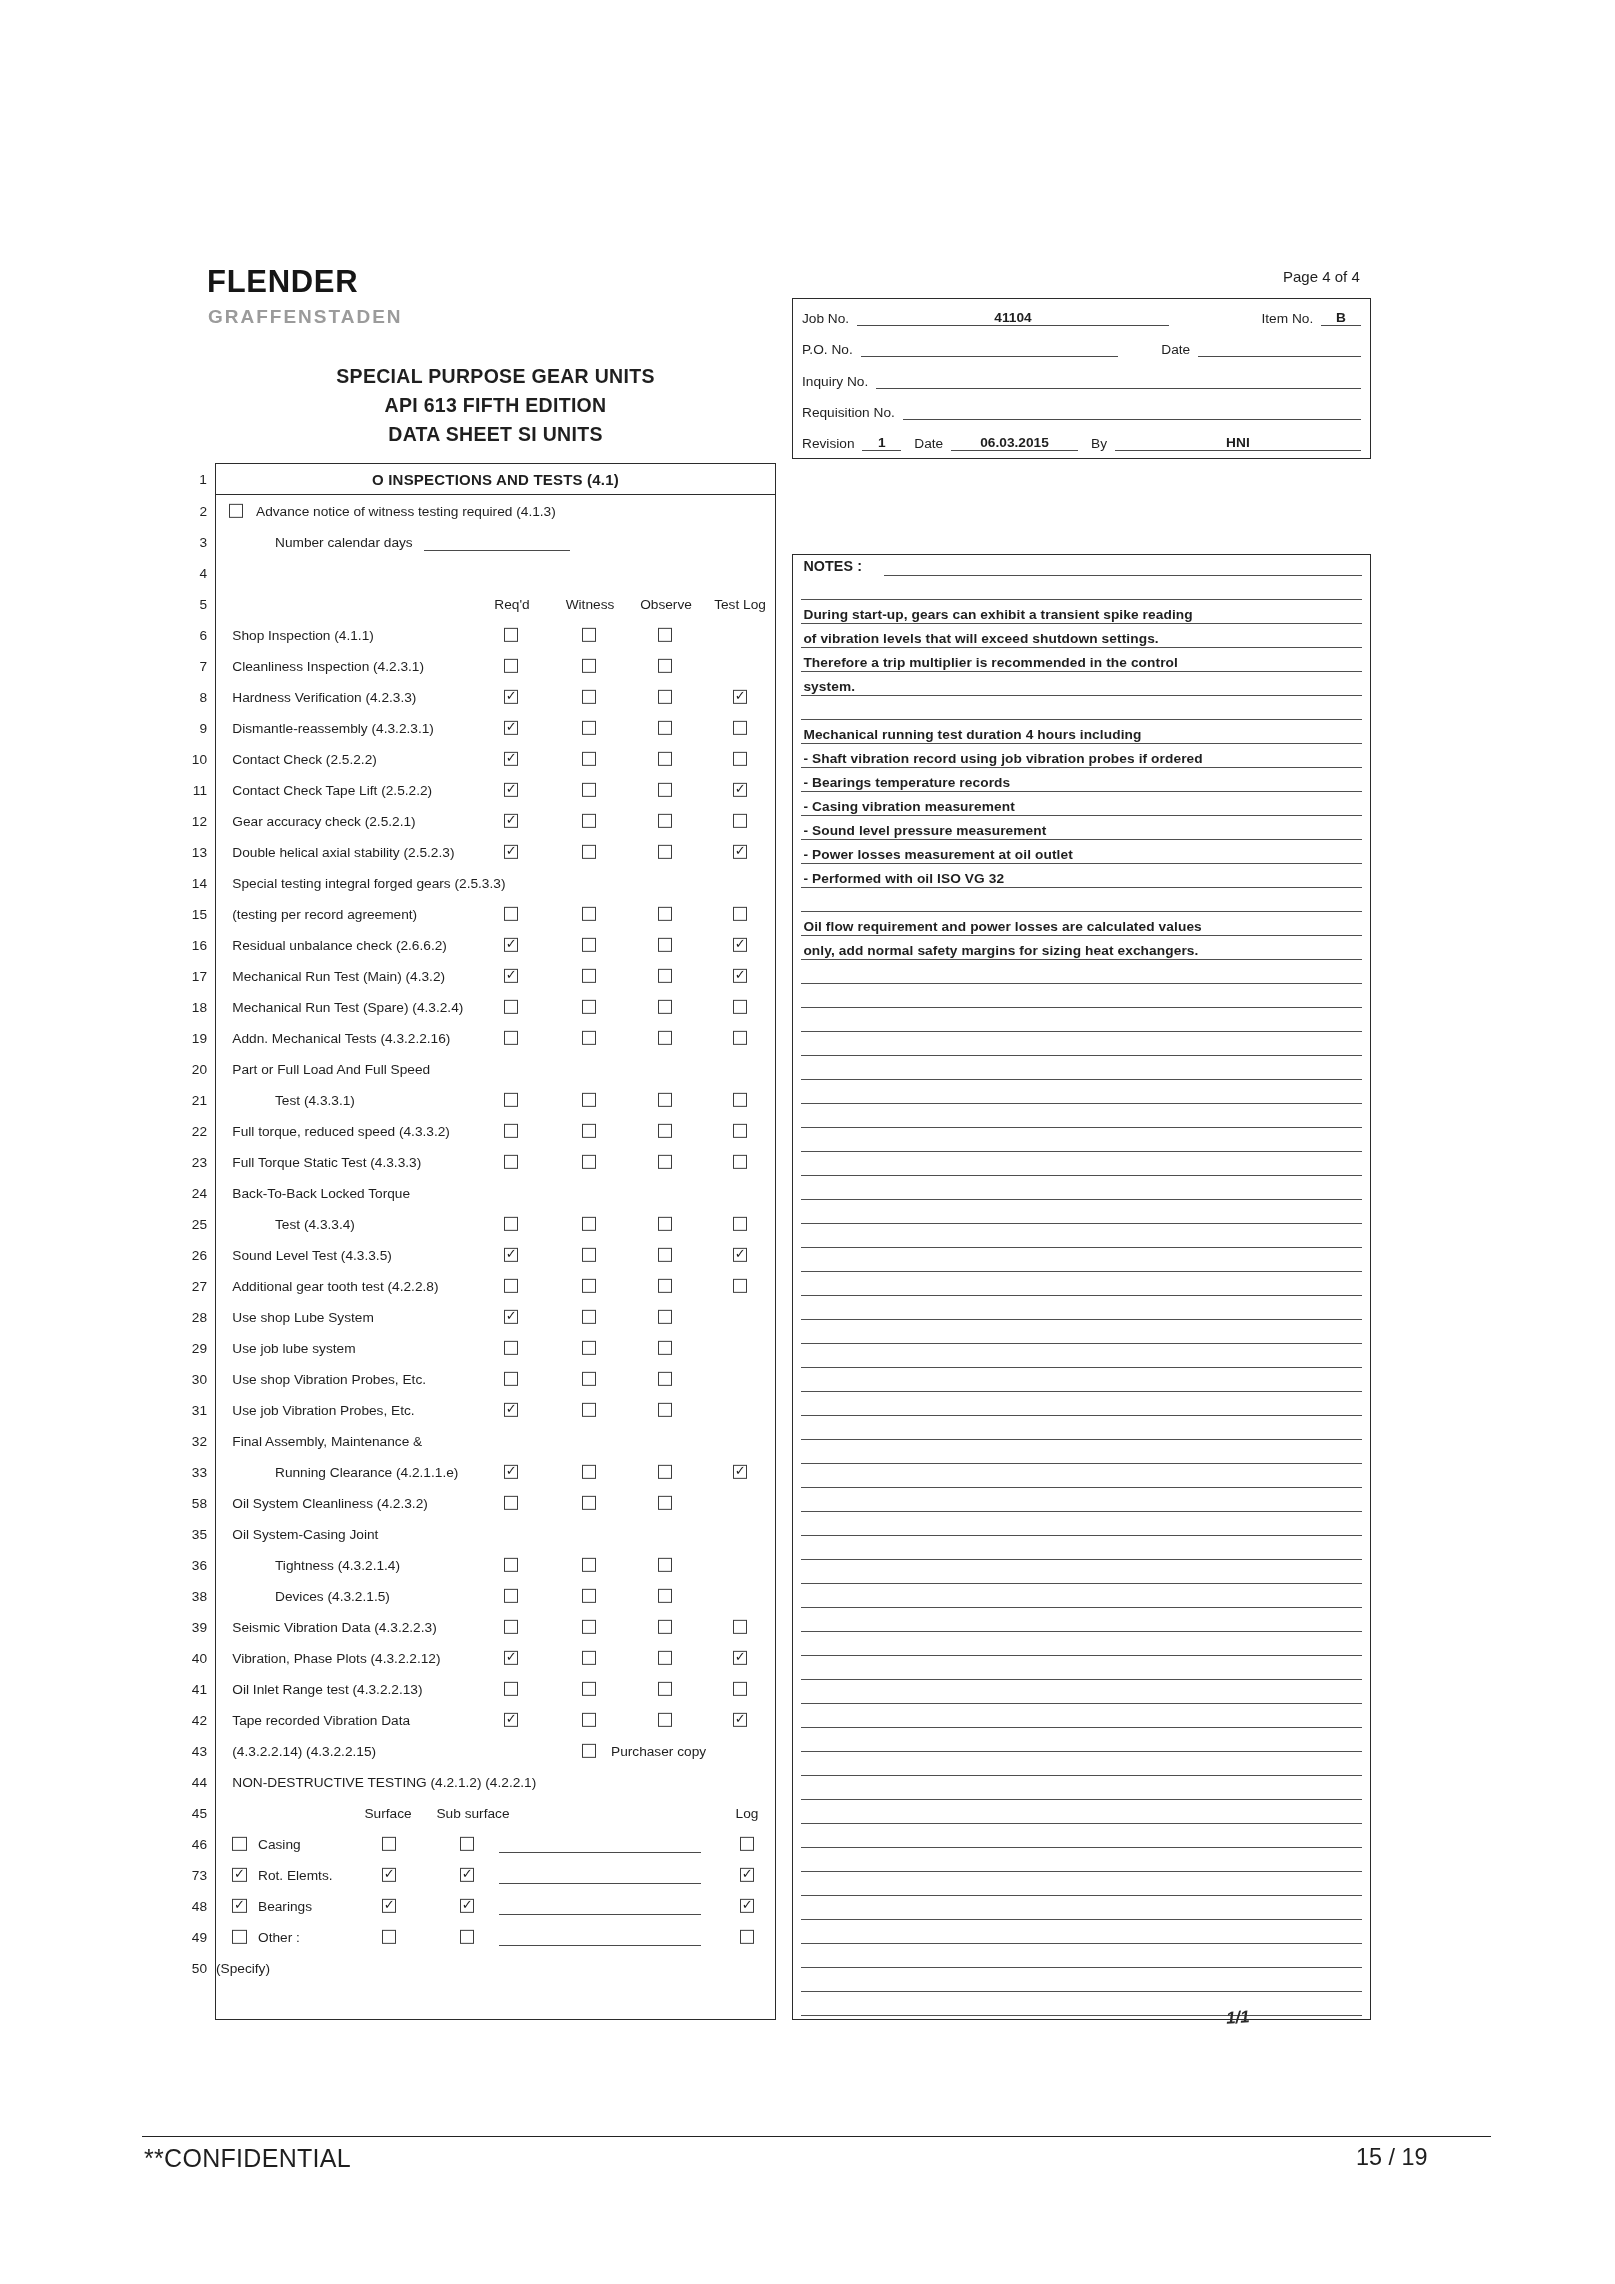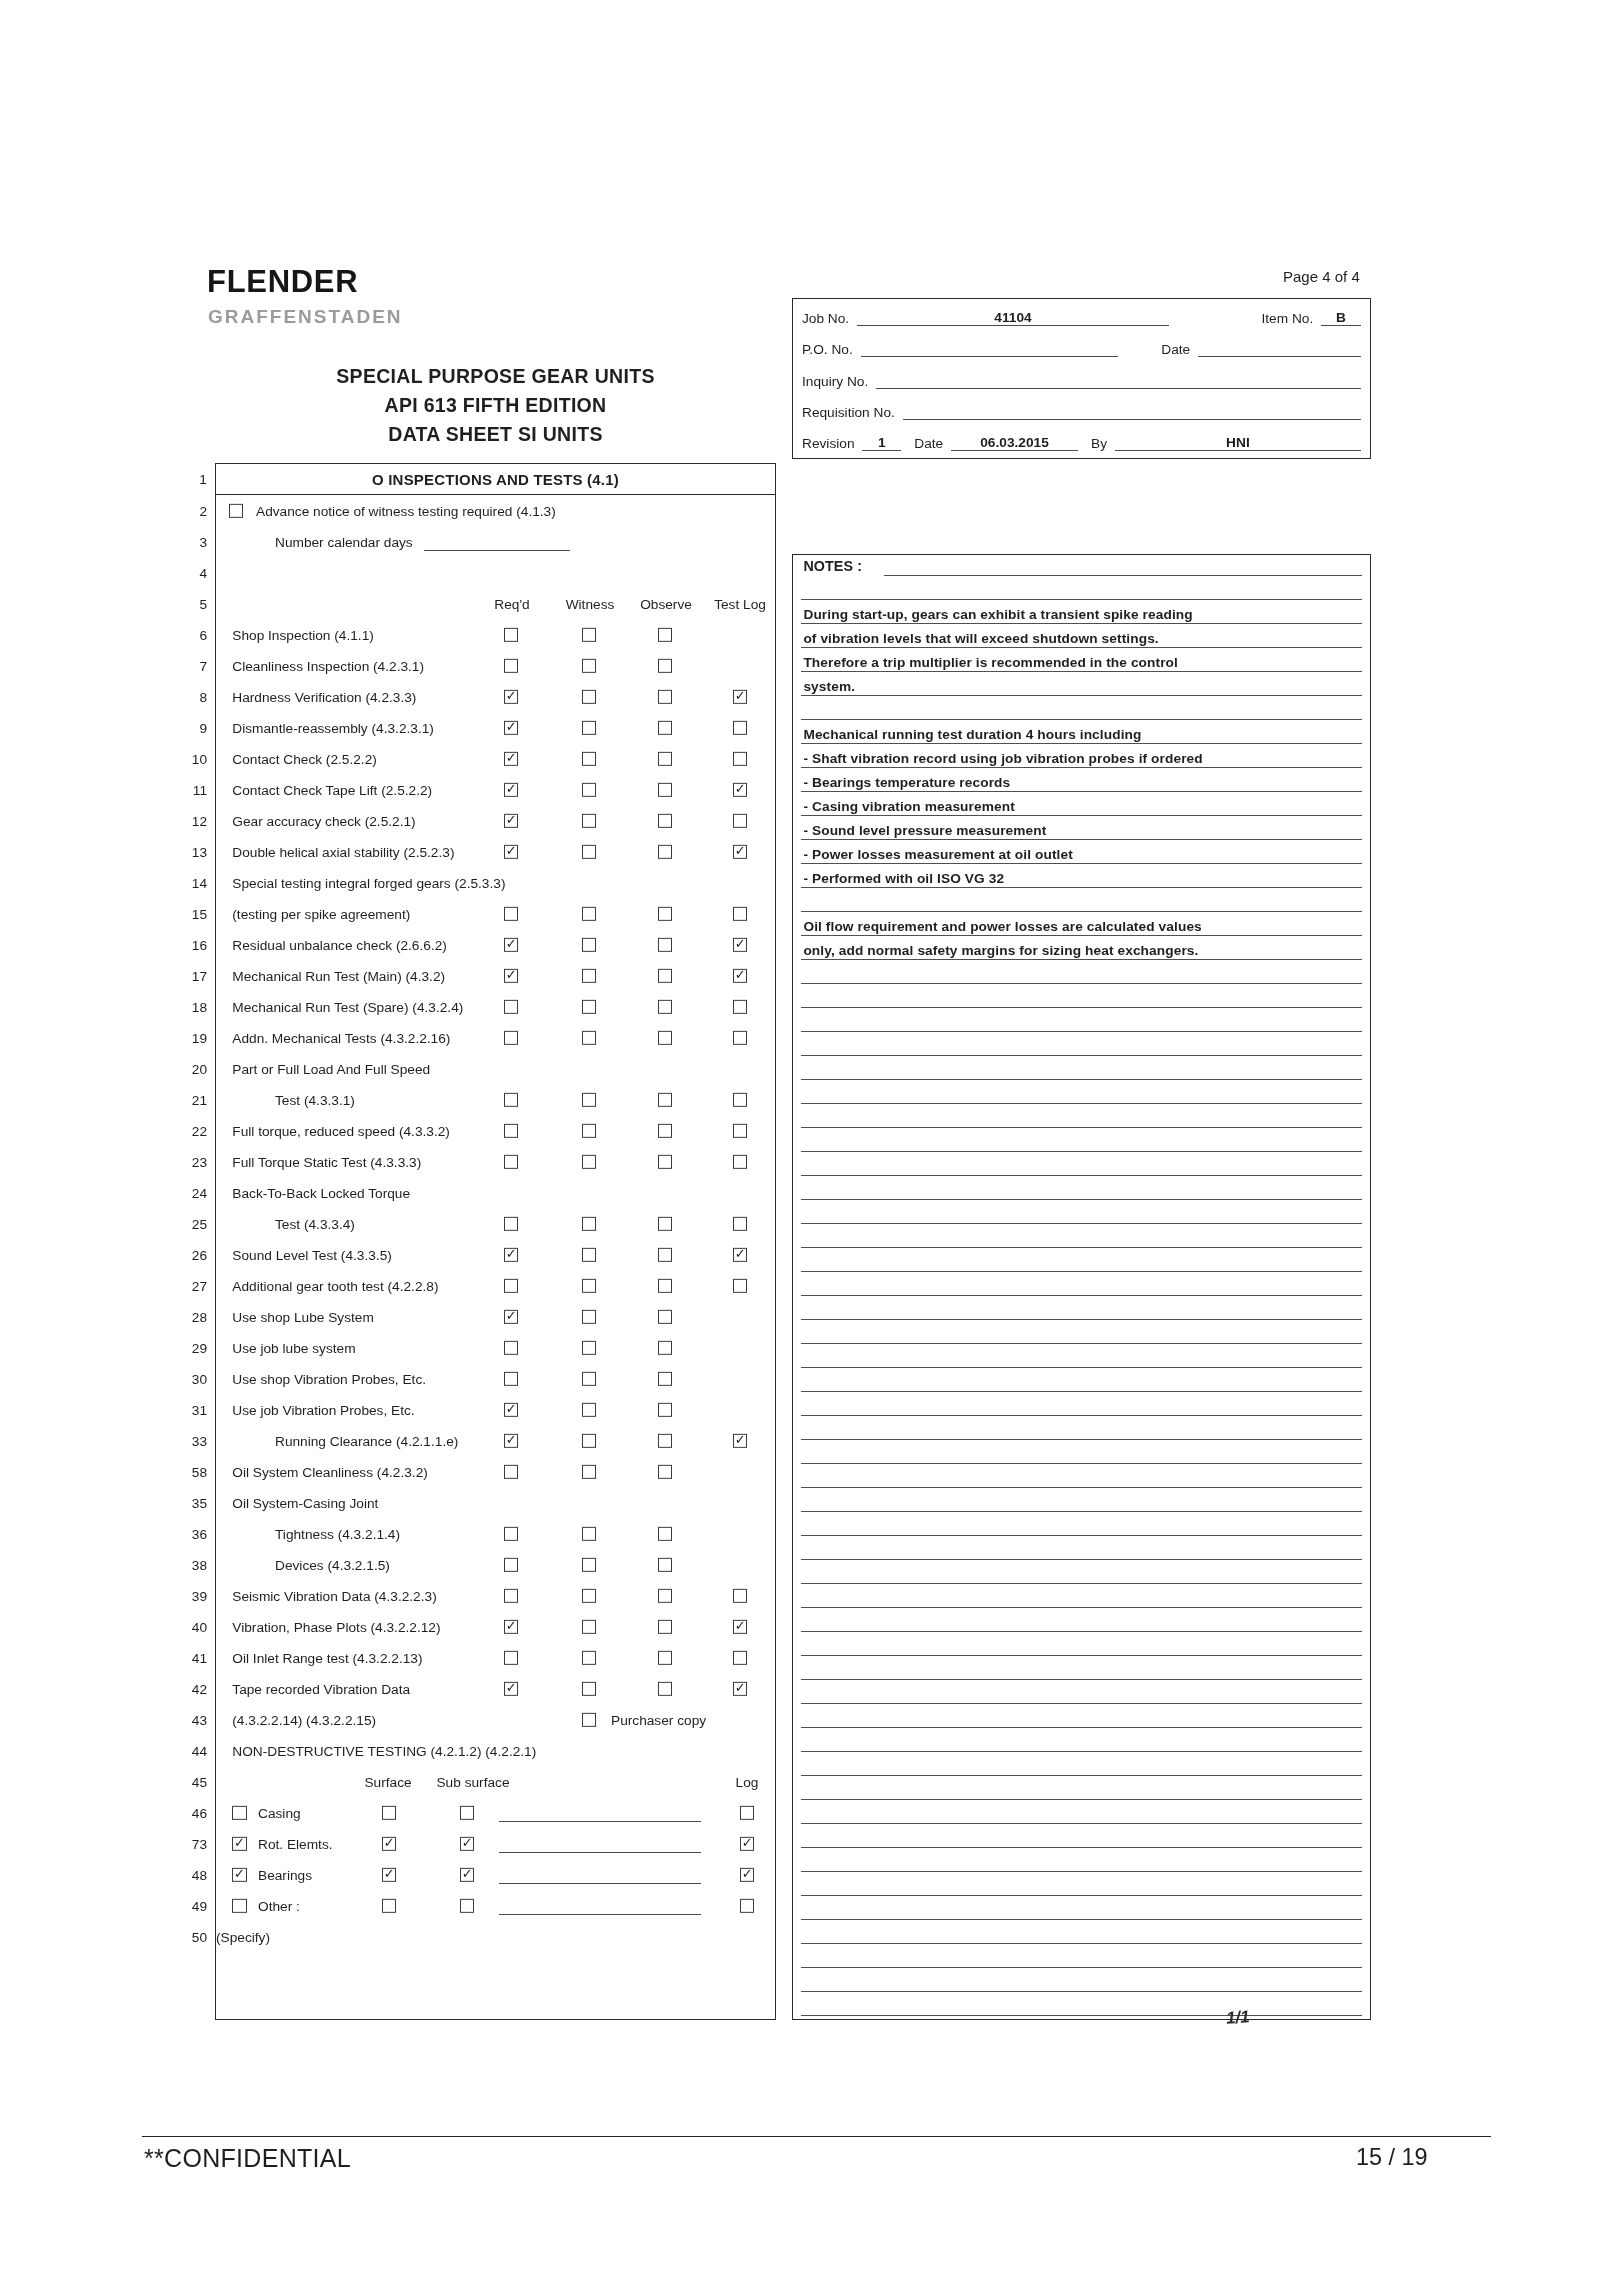--- a/index.html
+++ b/index.html
@@ -180,21 +180,21 @@
           <span class="cb" style="left: 366px;"></span>
           <span class="cb" style="left: 442px;"></span>
           <span class="cb checked" style="left: 517px;"></span>
         </div>
         <div class="trow">
           <span class="rownum">14</span>
           <span class="lbl" style="left: 16.3px;">Special testing integral forged gears (2.5.3.3)</span>
         </div>
         <div class="trow">
           <span class="rownum">15</span>
-          <span class="lbl" style="left: 16.3px;">(testing per spike agreement)</span>
+          <span class="lbl" style="left: 16.3px;">(testing per record agreement)</span>
           <span class="cb" style="left: 288px;"></span>
           <span class="cb" style="left: 366px;"></span>
           <span class="cb" style="left: 442px;"></span>
           <span class="cb" style="left: 517px;"></span>
         </div>
         <div class="trow">
           <span class="rownum">16</span>
           <span class="lbl" style="left: 16.3px;">Residual unbalance check (2.6.6.2)</span>
           <span class="cb checked" style="left: 288px;"></span>
           <span class="cb" style="left: 366px;"></span>
@@ -301,20 +301,24 @@
           <span class="cb" style="left: 288px;"></span>
           <span class="cb" style="left: 366px;"></span>
           <span class="cb" style="left: 442px;"></span>
         </div>
         <div class="trow">
           <span class="rownum">31</span>
           <span class="lbl" style="left: 16.3px;">Use job Vibration Probes, Etc.</span>
           <span class="cb checked" style="left: 288px;"></span>
           <span class="cb" style="left: 366px;"></span>
           <span class="cb" style="left: 442px;"></span>
+        </div>
+        <div class="trow">
+          <span class="rownum">32</span>
+          <span class="lbl" style="left: 16.3px;">Final Assembly, Maintenance &amp;</span>
         </div>
         <div class="trow">
           <span class="rownum">33</span>
           <span class="lbl" style="left: 59px;">Running Clearance (4.2.1.1.e)</span>
           <span class="cb checked" style="left: 288px;"></span>
           <span class="cb" style="left: 366px;"></span>
           <span class="cb" style="left: 442px;"></span>
           <span class="cb checked" style="left: 517px;"></span>
         </div>
         <div class="trow">

